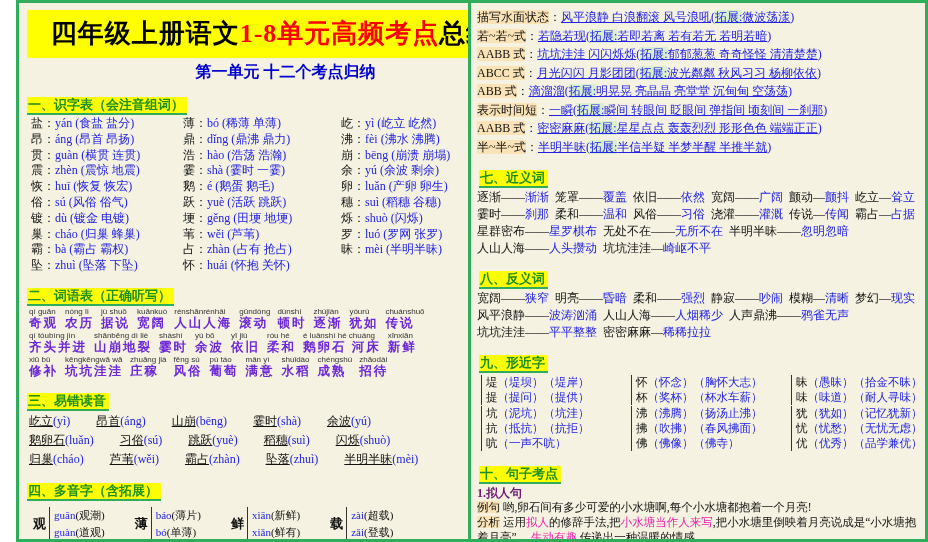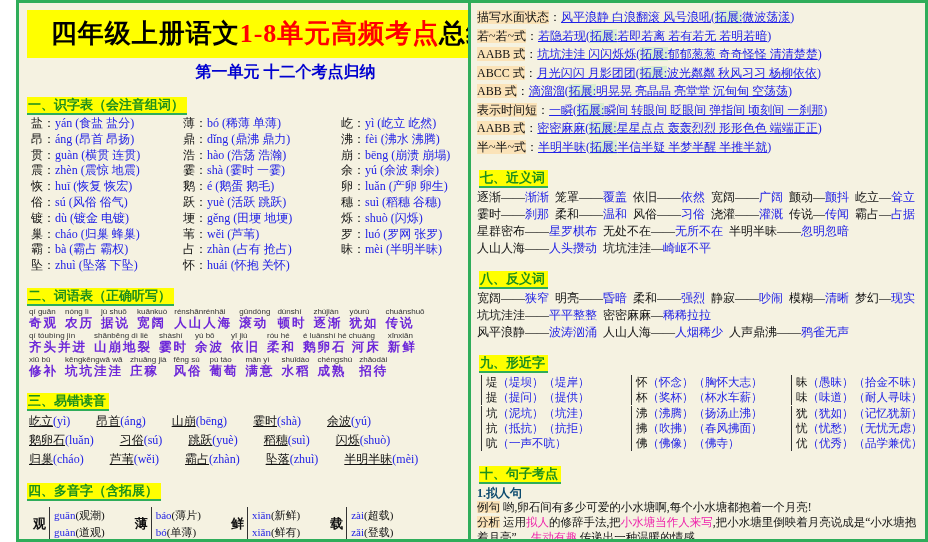--- a/index.html
+++ b/index.html
@@ -50,21 +50,21 @@
 
   .pair-line { font-size:12px; line-height:17px; white-space:nowrap; }
   .pair-a { color:#111; }
   .pair-b { color:#2121e6; }
   .pair-item { margin-right:6px; }
 
   .xj-wrap { display:grid; grid-template-columns:150px 160px 1fr; padding-left:4px; }
   .xj-group { border-left:1.5px solid #333; padding-left:4px; margin:1px 0; }
   .xj-line { font-size:11.5px; line-height:15px; white-space:nowrap; }
 
-  .sent-num { font-size:12px; font-weight:bold; color:#0c4a6e; line-height:14px; margin-top:1px; }
+  .sent-num { font-size:12px; font-weight:bold; color:#701a75; line-height:14px; margin-top:1px; }
   .sent-line { font-size:11.5px; line-height:15px; color:#111; }
   .lab-ex { background:#fbe3b8; }
   .lab-fx { background:#fbe3b8; }
   .lab-fw { background:#737373; }
   .m { color:#ee22aa; }
   .fw-text { color:#2121e6; font-weight:normal; text-decoration:underline;margin-top:8px; }
 </style>
 </head>
 <body>
 
@@ -174,22 +174,22 @@
   <div>
       <div class="pair-line"><span class="pair-item"><span class="pair-a">逐渐——</span><span class="pair-b">渐渐</span></span><span class="pair-item"><span class="pair-a">笼罩——</span><span class="pair-b">覆盖</span></span><span class="pair-item"><span class="pair-a">依旧——</span><span class="pair-b">依然</span></span><span class="pair-item"><span class="pair-a">宽阔——</span><span class="pair-b">广阔</span></span><span class="pair-item"><span class="pair-a">颤动—</span><span class="pair-b">颤抖</span></span><span class="pair-item"><span class="pair-a">屹立—</span><span class="pair-b">耸立</span></span></div>
       <div class="pair-line"><span class="pair-item"><span class="pair-a">霎时——</span><span class="pair-b">刹那</span></span><span class="pair-item"><span class="pair-a">柔和——</span><span class="pair-b">温和</span></span><span class="pair-item"><span class="pair-a">风俗——</span><span class="pair-b">习俗</span></span><span class="pair-item"><span class="pair-a">浇灌——</span><span class="pair-b">灌溉</span></span><span class="pair-item"><span class="pair-a">传说—</span><span class="pair-b">传闻</span></span><span class="pair-item"><span class="pair-a">霸占—</span><span class="pair-b">占据</span></span></div>
       <div class="pair-line"><span class="pair-item"><span class="pair-a">星群密布——</span><span class="pair-b">星罗棋布</span></span><span class="pair-item"><span class="pair-a">无处不在——</span><span class="pair-b">无所不在</span></span><span class="pair-item"><span class="pair-a">半明半昧——</span><span class="pair-b">忽明忽暗</span></span></div>
       <div class="pair-line"><span class="pair-item"><span class="pair-a">人山人海——</span><span class="pair-b">人头攒动</span></span><span class="pair-item"><span class="pair-a">坑坑洼洼—</span><span class="pair-b">崎岖不平</span></span></div>
     </div>
 
   <div class="sec-row"><span class="sec-head">八、反义词</span></div>
   <div>
       <div class="pair-line"><span class="pair-item"><span class="pair-a">宽阔——</span><span class="pair-b">狭窄</span></span><span class="pair-item"><span class="pair-a">明亮——</span><span class="pair-b">昏暗</span></span><span class="pair-item"><span class="pair-a">柔和——</span><span class="pair-b">强烈</span></span><span class="pair-item"><span class="pair-a">静寂——</span><span class="pair-b">吵闹</span></span><span class="pair-item"><span class="pair-a">模糊—</span><span class="pair-b">清晰</span></span><span class="pair-item"><span class="pair-a">梦幻—</span><span class="pair-b">现实</span></span></div>
+      <div class="pair-line"><span class="pair-item"><span class="pair-a">风平浪静——</span><span class="pair-b">波涛汹涌</span></span><span class="pair-item"><span class="pair-a">人山人海——</span><span class="pair-b">人烟稀少</span></span><span class="pair-item"><span class="pair-a">人声鼎沸——</span><span class="pair-b">鸦雀无声</span></span></div>
       <div class="pair-line"><span class="pair-item"><span class="pair-a">坑坑洼洼——</span><span class="pair-b">平平整整</span></span><span class="pair-item"><span class="pair-a">密密麻麻—</span><span class="pair-b">稀稀拉拉</span></span></div>
-      <div class="pair-line"><span class="pair-item"><span class="pair-a">风平浪静——</span><span class="pair-b">波涛汹涌</span></span><span class="pair-item"><span class="pair-a">人山人海——</span><span class="pair-b">人烟稀少</span></span><span class="pair-item"><span class="pair-a">人声鼎沸——</span><span class="pair-b">鸦雀无声</span></span></div>
     </div>
 
   <div class="sec-row"><span class="sec-head">九、形近字</span></div>
   <div class="xj-wrap">
       <div>
         <div class="xj-group">
           <div class="xj-line"><span class="ch">堤</span><span class="blue">（堤坝）（堤岸）</span></div>
           <div class="xj-line"><span class="ch">提</span><span class="blue">（提问）（提供）</span></div>
         </div>
         <div class="xj-group">

